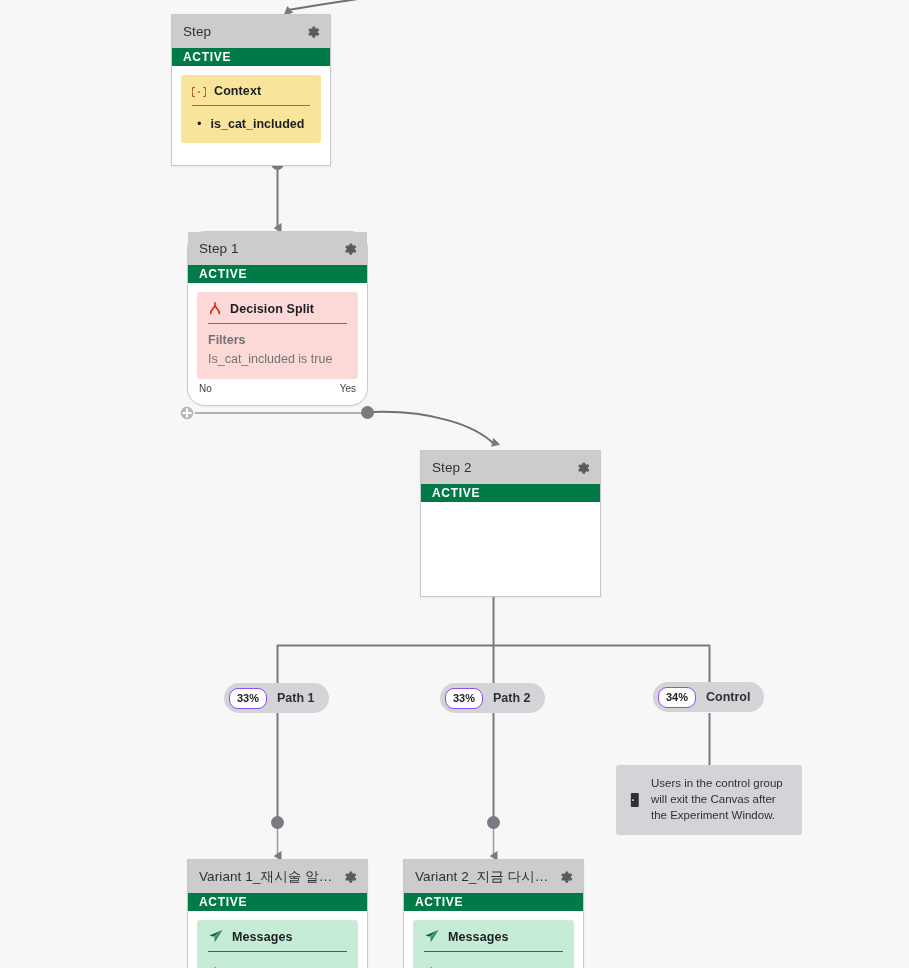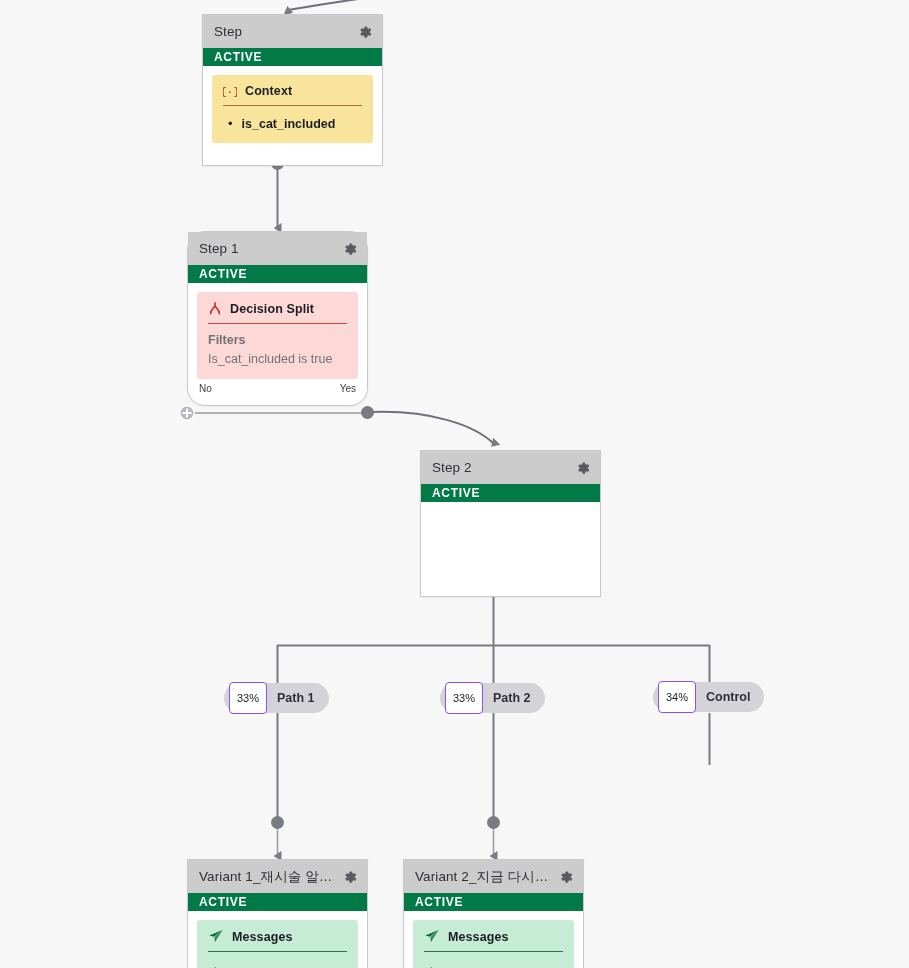--- a/index.html
+++ b/index.html
@@ -149,28 +149,28 @@
     border-radius: 15px;
     display: flex;
     align-items: center;
     padding: 0 14px 0 5px;
     box-sizing: border-box;
     cursor: pointer;
   }
   .pct-badge {
     background: #ffffff;
     border: 1.5px solid #8a4ff0;
-    border-radius: 4px;
-    height: 32px;
+    border-radius: 9px;
+    height: 21px;
     min-width: 38px;
     display: flex;
     align-items: center;
     justify-content: center;
     font-size: 11px;
-    font-weight: normal;
+    font-weight: bold;
     color: #1d1e23;
     box-sizing: border-box;
   }
   .pill-label {
     font-size: 12.5px;
     font-weight: bold;
     color: #2f3037;
     margin-left: 10px;
     white-space: nowrap;
   }
@@ -248,21 +248,21 @@
   <div class="conn-dot" style="left:271px; top:816px;"></div>
   <div class="conn-dot" style="left:487px; top:816px;"></div>
 
   <div class="plus-node" style="left:179px; top:405px;">
     <svg viewBox="0 0 16 16" width="16" height="16">
       <circle cx="8" cy="8" r="7.2" fill="#b9b9bf" stroke="#ffffff" stroke-width="1.4"></circle>
       <path d="M8 4.2v7.6M4.2 8h7.6" stroke="#ffffff" stroke-width="2" stroke-linecap="round"></path>
     </svg>
   </div>
 
-  <div class="node" style="left:202px; top:14px; width:181px; height:152px;">
+  <div class="node" style="left:171px; top:14px; width:160px; height:152px;">
     <div class="node-header">
       <div class="node-title">Step</div>
       <svg class="gear-icon" viewBox="0 0 20 20">
         <path fill="#56575e" d="M10 6.4a3.6 3.6 0 100 7.2 3.6 3.6 0 000-7.2zm0 5.4a1.8 1.8 0 110-3.6 1.8 1.8 0 010 3.6z"></path>
         <path fill="#56575e" d="M17.4 11.6l-1.3-.7a6.4 6.4 0 000-1.8l1.3-.7a.8.8 0 00.3-1l-.9-1.6a.8.8 0 00-1-.35l-1.4.5a6.3 6.3 0 00-1.55-.9l-.2-1.47A.8.8 0 0011.9 3H10.1a.8.8 0 00-.8.7l-.2 1.47c-.56.21-1.08.52-1.55.9l-1.4-.5a.8.8 0 00-1 .35L4.25 7.5a.8.8 0 00.3 1l1.3.7a6.4 6.4 0 000 1.8l-1.3.7a.8.8 0 00-.3 1l.9 1.6a.8.8 0 001 .35l1.4-.5c.47.38.99.69 1.55.9l.2 1.47a.8.8 0 00.8.68h1.8a.8.8 0 00.8-.68l.2-1.47c.56-.21 1.08-.52 1.55-.9l1.4.5a.8.8 0 001-.35l.9-1.6a.8.8 0 00-.3-1z" opacity="0.95"></path>
       </svg>
     </div>
     <div class="status-bar">
       <span>ACTIVE</span>
     </div>
@@ -335,20 +335,27 @@
   <div class="path-pill" style="left:440px; top:683px;">
     <div class="pct-badge">33%</div>
     <div class="pill-label">Path 2</div>
   </div>
 
   <div class="path-pill" style="left:653px; top:682px;">
     <div class="pct-badge">34%</div>
     <div class="pill-label">Control</div>
   </div>
 
+  <div class="control-note" style="left:616px; top:765px; width:186px;">
+    <svg class="door-icon" viewBox="0 0 14 17">
+      <rect x="2" y="1" width="8.5" height="15" rx="1" fill="#2f3037"></rect>
+      <circle cx="4.3" cy="8.6" r="0.95" fill="#ffffff"></circle>
+    </svg>
+    <div class="control-note-text">Users in the control group will exit the Canvas after the Experiment Window.</div>
+  </div>
 
   <div class="node" style="left:187px; top:859px; width:181px; height:130px;">
     <div class="node-header">
       <div class="node-title">Variant 1_재시술 알…</div>
       <svg class="gear-icon" viewBox="0 0 20 20">
         <path fill="#56575e" d="M10 6.4a3.6 3.6 0 100 7.2 3.6 3.6 0 000-7.2zm0 5.4a1.8 1.8 0 110-3.6 1.8 1.8 0 010 3.6z"></path>
         <path fill="#56575e" d="M17.4 11.6l-1.3-.7a6.4 6.4 0 000-1.8l1.3-.7a.8.8 0 00.3-1l-.9-1.6a.8.8 0 00-1-.35l-1.4.5a6.3 6.3 0 00-1.55-.9l-.2-1.47A.8.8 0 0011.9 3H10.1a.8.8 0 00-.8.7l-.2 1.47c-.56.21-1.08.52-1.55.9l-1.4-.5a.8.8 0 00-1 .35L4.25 7.5a.8.8 0 00.3 1l1.3.7a6.4 6.4 0 000 1.8l-1.3.7a.8.8 0 00-.3 1l.9 1.6a.8.8 0 001 .35l1.4-.5c.47.38.99.69 1.55.9l.2 1.47a.8.8 0 00.8.68h1.8a.8.8 0 00.8-.68l.2-1.47c.56-.21 1.08-.52 1.55-.9l1.4.5a.8.8 0 001-.35l.9-1.6a.8.8 0 00-.3-1z" opacity="0.95"></path>
       </svg>
     </div>
     <div class="status-bar">

